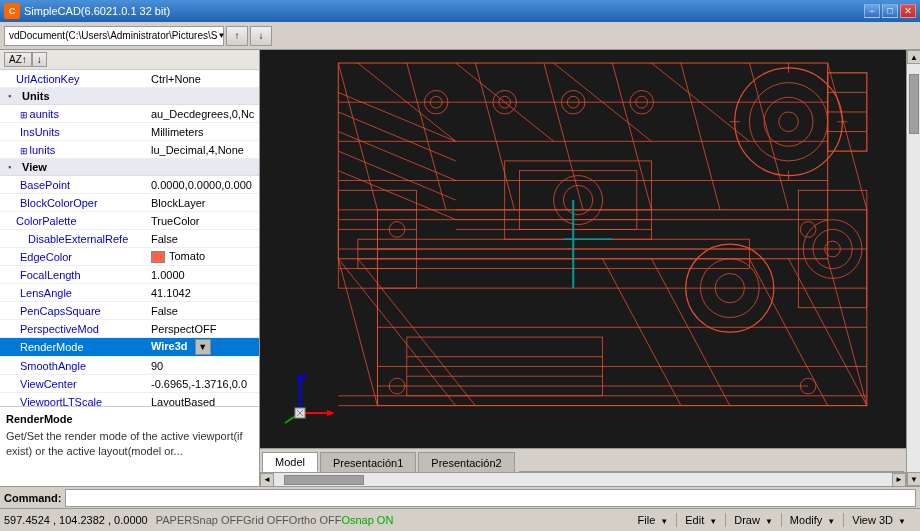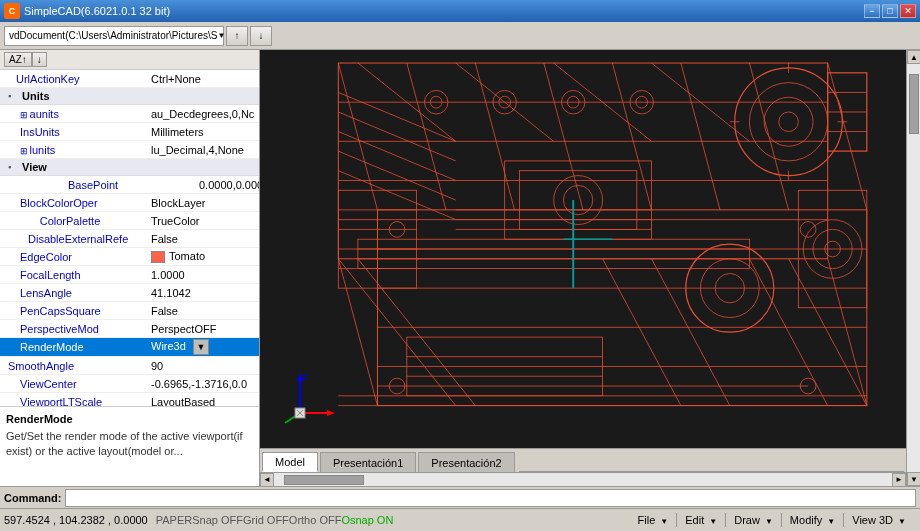--- a/index.html
+++ b/index.html
@@ -72,21 +72,21 @@
     .prop-tree-header-btn {
       background: linear-gradient(to bottom, #f0eeec, #d8d4d0);
       border: 1px solid #999; padding: 1px 4px; font-size: 10px; cursor: pointer;
     }
 
     .prop-row {
       display: flex; border-bottom: 1px solid #eee;
       min-height: 18px; align-items: center; gap: 19px;
     }
     .prop-row.selected { background: #0078d7; color: white; }
-    .prop-row.selected .prop-val { color: white; }
+    .prop-row.selected .prop-val { color: white; font-weight: bold; }
     .prop-key {
       width: 128px; min-width: 128px; padding: 1px 4px 1px 16px;
       color: #0000cc; font-size: 11px; white-space: nowrap; overflow: hidden;
     }
     .prop-row.selected .prop-key { color: white; }
     .prop-val {
       flex: 1; padding: 1px 4px; color: black; font-size: 11px;
       white-space: nowrap; overflow: hidden;
     }
     .prop-section {
@@ -255,29 +255,29 @@
           <div class="prop-key" style="padding-left:20px;">
             <span style="font-size:9px;margin-right:2px;">⊞</span>lunits</div>
           <div class="prop-val">lu_Decimal,4,None</div>
         </div>
 
         <div class="prop-section">
           <span class="expand-icon">▪</span>
           <span>View</span>
         </div>
         <div class="prop-row">
-          <div class="prop-key" style="padding-left:20px;margin-left:48px;">BasePoint</div>
+          <div class="prop-key" style="padding-left:20px;">BasePoint</div>
           <div class="prop-val">0.0000,0.0000,0.000</div>
         </div>
         <div class="prop-row">
           <div class="prop-key" style="padding-left:20px;">BlockColorOper</div>
           <div class="prop-val">BlockLayer</div>
         </div>
         <div class="prop-row">
-          <div class="prop-key" style="text-align:center;">ColorPalette</div>
+          <div class="prop-key" style="">ColorPalette</div>
           <div class="prop-val">TrueColor</div>
         </div>
         <div class="prop-row">
           <div class="prop-key" style="padding-left:28px;">DisableExternalRefe</div>
           <div class="prop-val">False</div>
         </div>
         <div class="prop-row">
           <div class="prop-key" style="padding-left:20px;">EdgeColor</div>
           <div class="prop-val">
             <span class="color-swatch" style="background:#FF6347;"></span>Tomato
@@ -301,21 +301,21 @@
         </div>
 
         <div class="prop-row selected">
           <div class="prop-key" style="padding-left:20px;">RenderMode</div>
           <div class="prop-val">
             <span>Wire3d</span>
             <span class="dropdown-arrow" style="background:#c0bdb8; border-color:#888; color:black; margin-left:4px;">▼</span>
           </div>
         </div>
         <div class="prop-row">
-          <div class="prop-key" style="padding-left:8px;">SmoothAngle</div>
+          <div class="prop-key" style="padding-left:20px;">SmoothAngle</div>
           <div class="prop-val">90</div>
         </div>
         <div class="prop-row">
           <div class="prop-key" style="padding-left:20px;">ViewCenter</div>
           <div class="prop-val">-0.6965,-1.3716,0.0</div>
         </div>
         <div class="prop-row">
           <div class="prop-key" style="padding-left:20px;">ViewportLTScale</div>
           <div class="prop-val">LayoutBased</div>
         </div>

